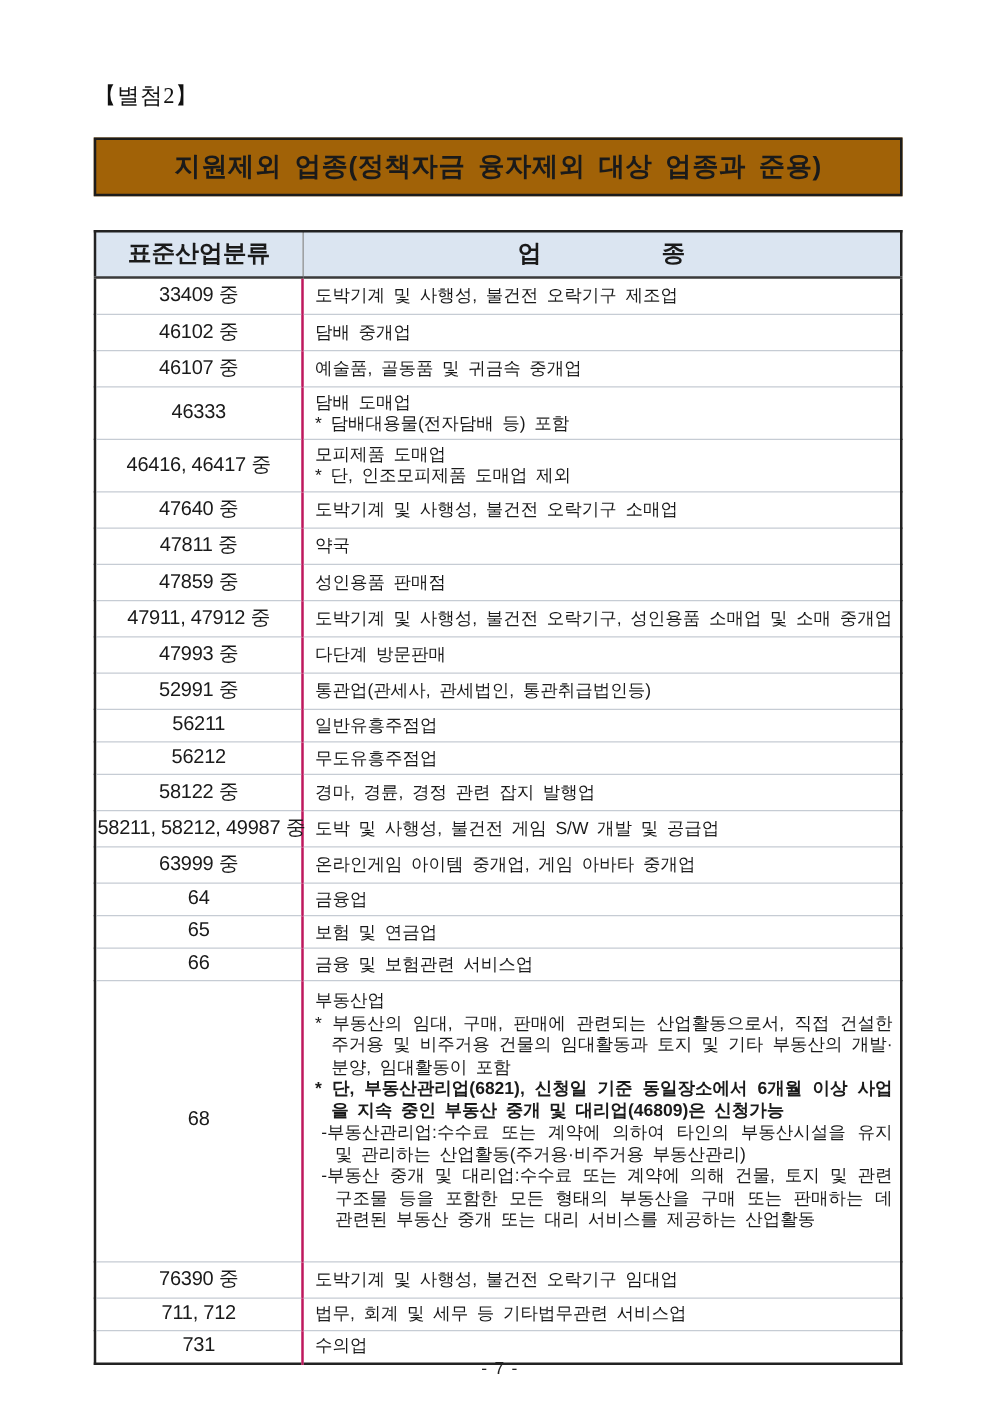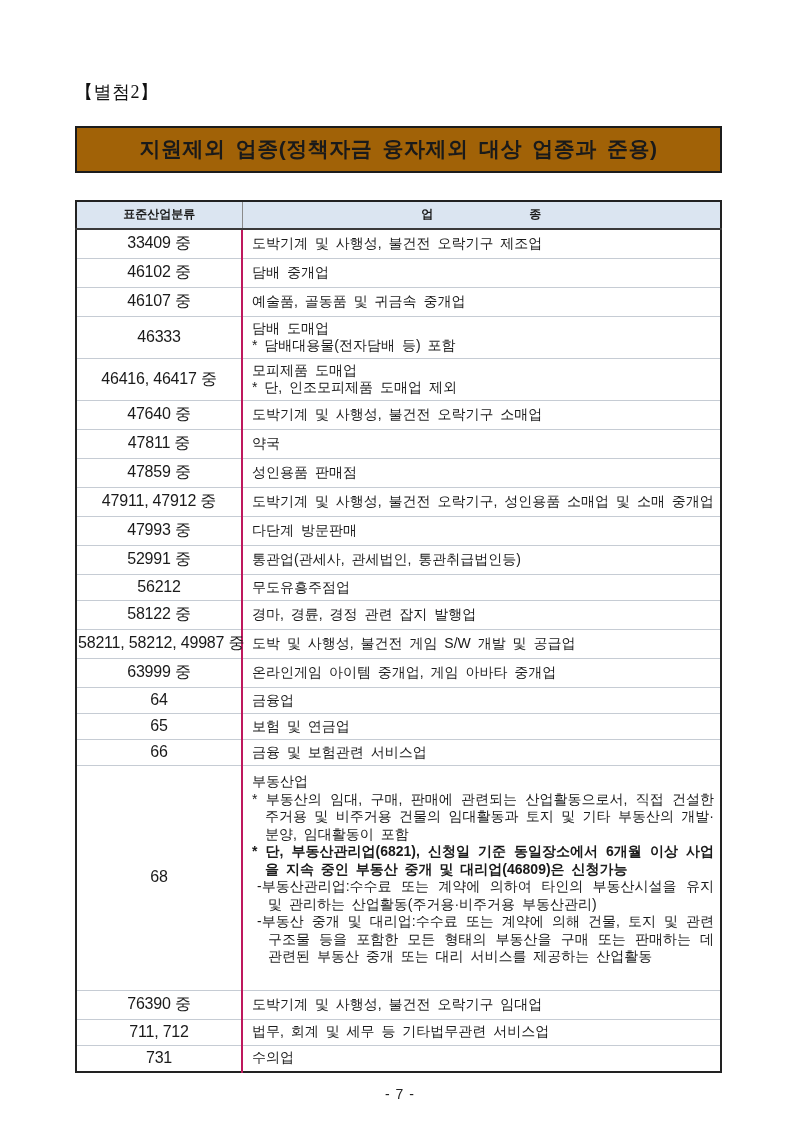--- a/index.html
+++ b/index.html
@@ -12,21 +12,21 @@
   .page {
     position: relative;
     width: 800px;
     height: 1132px;
     background: #ffffff;
     overflow: hidden;
   }
   .content {
     position: absolute;
     left: 75px;
-    top: 16px;
+    top: 0;
     width: 647px;
   }
   .attachment-label {
     margin-top: 64px;
     font-family: "Liberation Serif", "DejaVu Serif", serif;
     font-size: 18px;
     letter-spacing: 0.5px;
     color: #111;
   }
   .title-banner {
@@ -45,21 +45,21 @@
   table.industry-table {
     margin-top: 27px;
     width: 647px;
     border-collapse: collapse;
     border: 2px solid #222222;
     table-layout: fixed;
   }
   .industry-table thead th {
     background: #dbe5f1;
     border-bottom: 2.5px solid #3a3a3a;
-    font-size: 12px;
+    font-size: 19px;
     font-weight: bold;
     padding: 4px 2px 5px 2px;
     vertical-align: middle;
     margin-top: 16px;
   }
   .industry-table th.h-code { border-right: 1px solid #8a8a8a; }
   .h-industry-inner {
     display: flex;
     justify-content: center;
     gap: 96px;
@@ -208,20 +208,26 @@
             </td>
   </tr>
 
   <tr>
     <td class="col-code">52991 중</td>
     <td class="col-desc">
               <div class="line">통관업(관세사, 관세법인, 통관취급법인등)</div>
             </td>
   </tr>
 
+  <tr>
+    <td class="col-code">56211</td>
+    <td class="col-desc">
+              <div class="line">일반유흥주점업</div>
+            </td>
+  </tr>
 
   <tr>
     <td class="col-code">56212</td>
     <td class="col-desc">
               <div class="line">무도유흥주점업</div>
             </td>
   </tr>
 
   <tr>
     <td class="col-code">58122 중</td>

